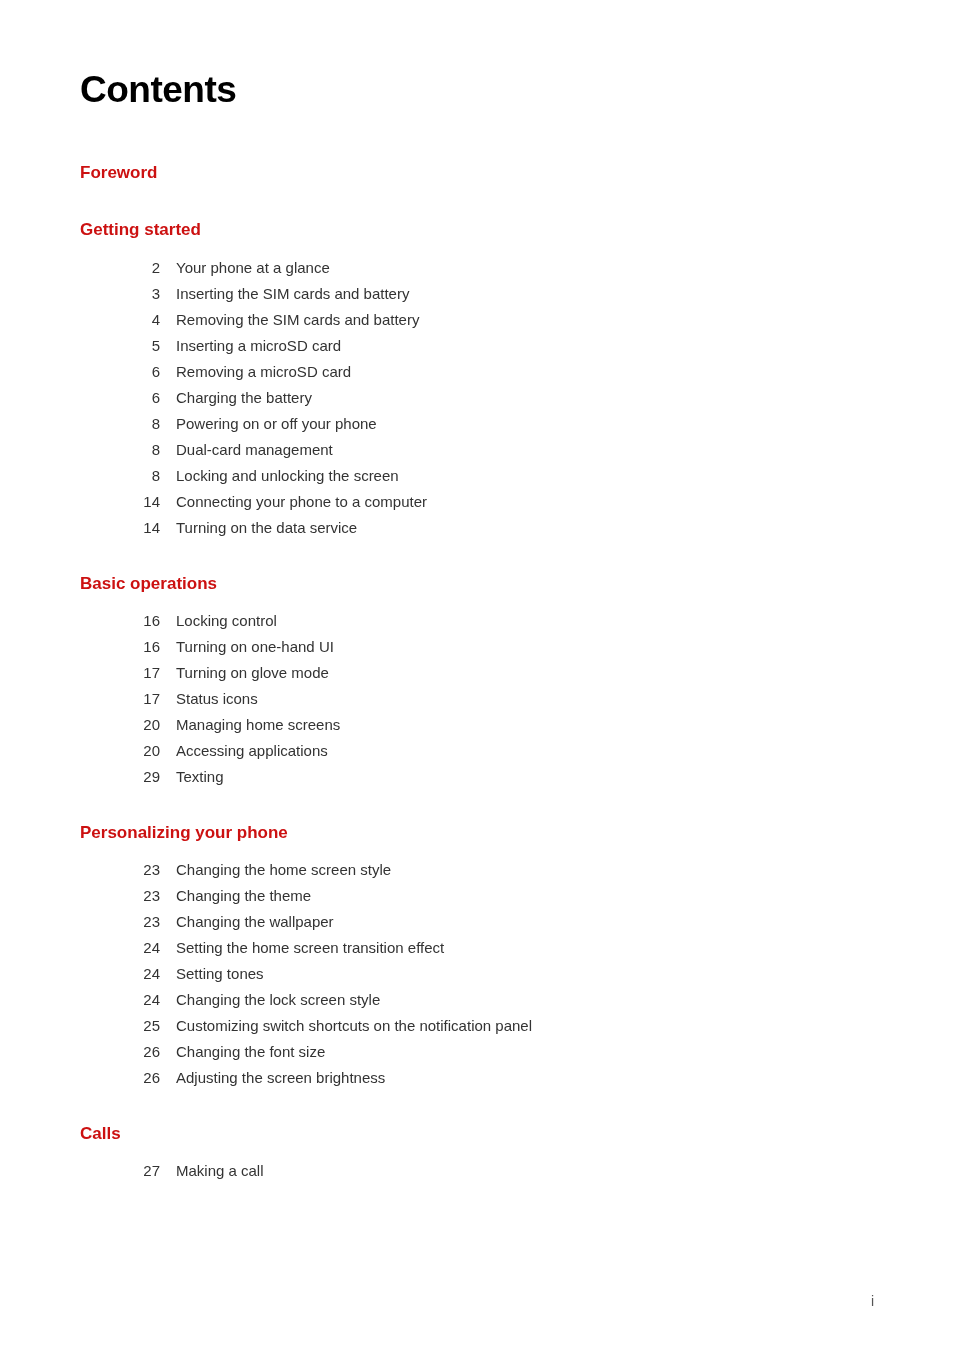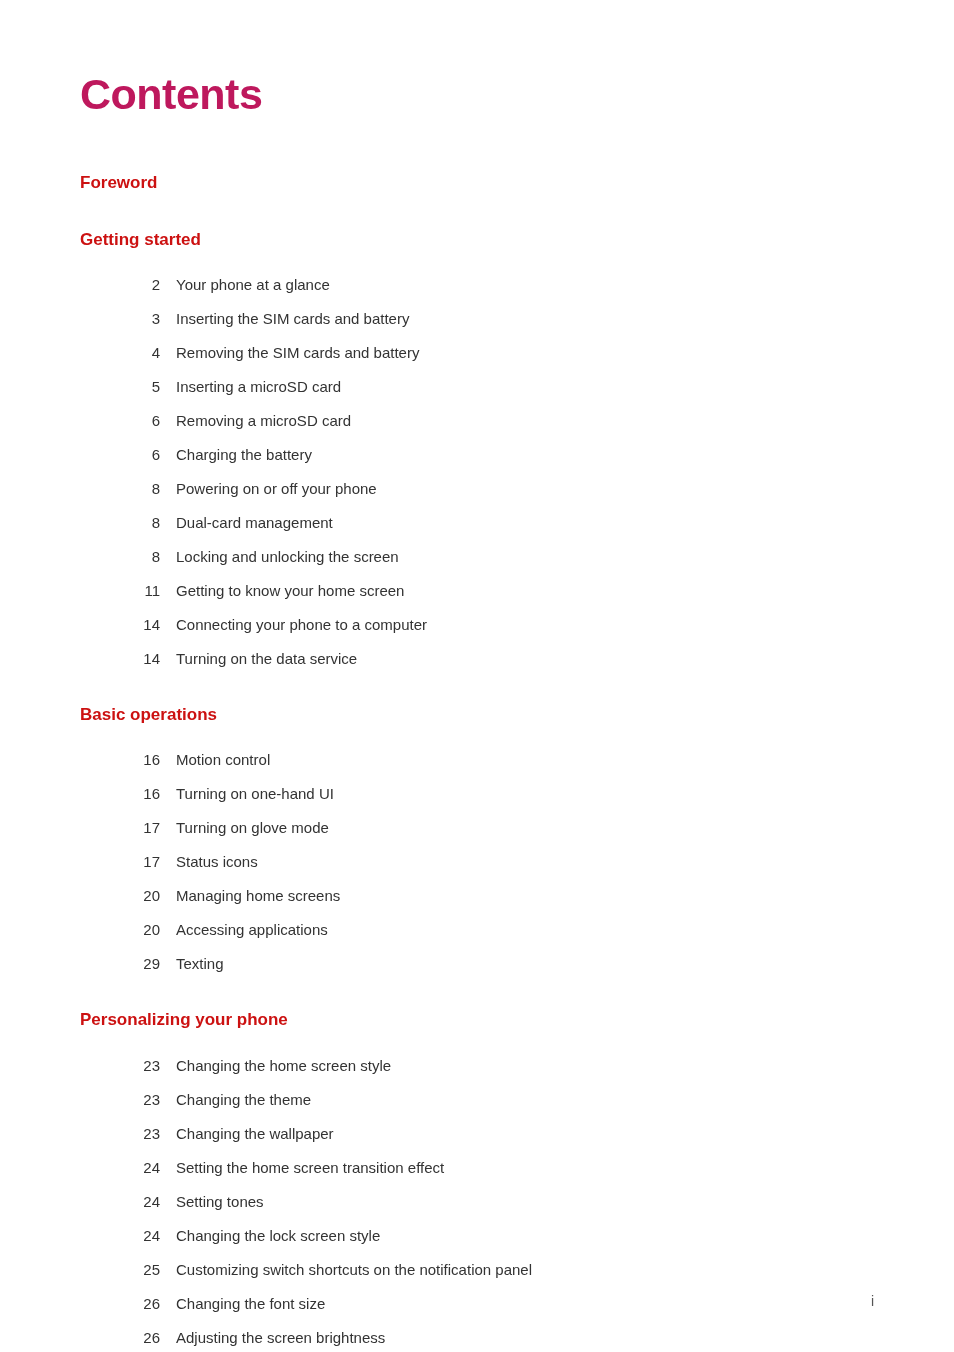--- a/index.html
+++ b/index.html
@@ -13,23 +13,23 @@
       font-family: 'Arial', sans-serif;
       width: 954px;
       min-height: 1352px;
       padding: 60px 80px 60px 80px;
       color: #333333;
       font-size: 15px;
       line-height: 1.6;
     }
 
     .page-title {
-      font-size: 43px;
+      font-size: 37px;
       font-weight: bold;
-      color: #be185d;
+      color: #000000;
       margin-bottom: 40px;
       letter-spacing: -0.5px;
     }
 
     .section {
       margin-bottom: 30px;
     }
 
     .section-heading {
       font-size: 17px;
@@ -51,21 +51,20 @@
       text-align: right;
       margin-right: 16px;
       color: #333333;
       font-size: 15px;
       flex-shrink: 0;
     }
 
     .toc-text {
       color: #333333;
       font-size: 15px;
-      margin-top: 8px;
     }
 
     .page-footer {
       position: absolute;
       bottom: 40px;
       right: 80px;
       color: #555;
       font-size: 14px;
     }
   </style>
@@ -110,37 +109,33 @@
       </div>
       <div class="toc-entry">
         <span class="toc-number">8</span>
         <span class="toc-text">Dual-card management</span>
       </div>
       <div class="toc-entry">
         <span class="toc-number">8</span>
         <span class="toc-text">Locking and unlocking the screen</span>
       </div>
       <div class="toc-entry">
-        <span class="toc-number">11</span>
-        <span class="toc-text">Getting to know your home screen</span>
-      </div>
-      <div class="toc-entry">
         <span class="toc-number">14</span>
         <span class="toc-text">Connecting your phone to a computer</span>
       </div>
       <div class="toc-entry">
         <span class="toc-number">14</span>
         <span class="toc-text">Turning on the data service</span>
       </div>
     </div>
     <div class="section">
       <div class="section-heading">Basic operations</div>
       <div class="toc-entry">
         <span class="toc-number">16</span>
-        <span class="toc-text">Motion control</span>
+        <span class="toc-text">Locking control</span>
       </div>
       <div class="toc-entry">
         <span class="toc-number">16</span>
         <span class="toc-text">Turning on one-hand UI</span>
       </div>
       <div class="toc-entry">
         <span class="toc-number">17</span>
         <span class="toc-text">Turning on glove mode</span>
       </div>
       <div class="toc-entry">

